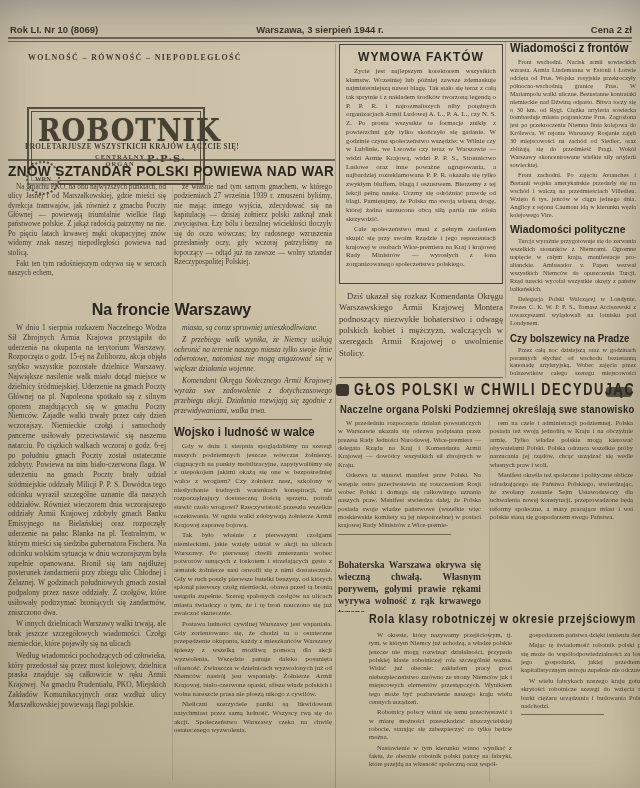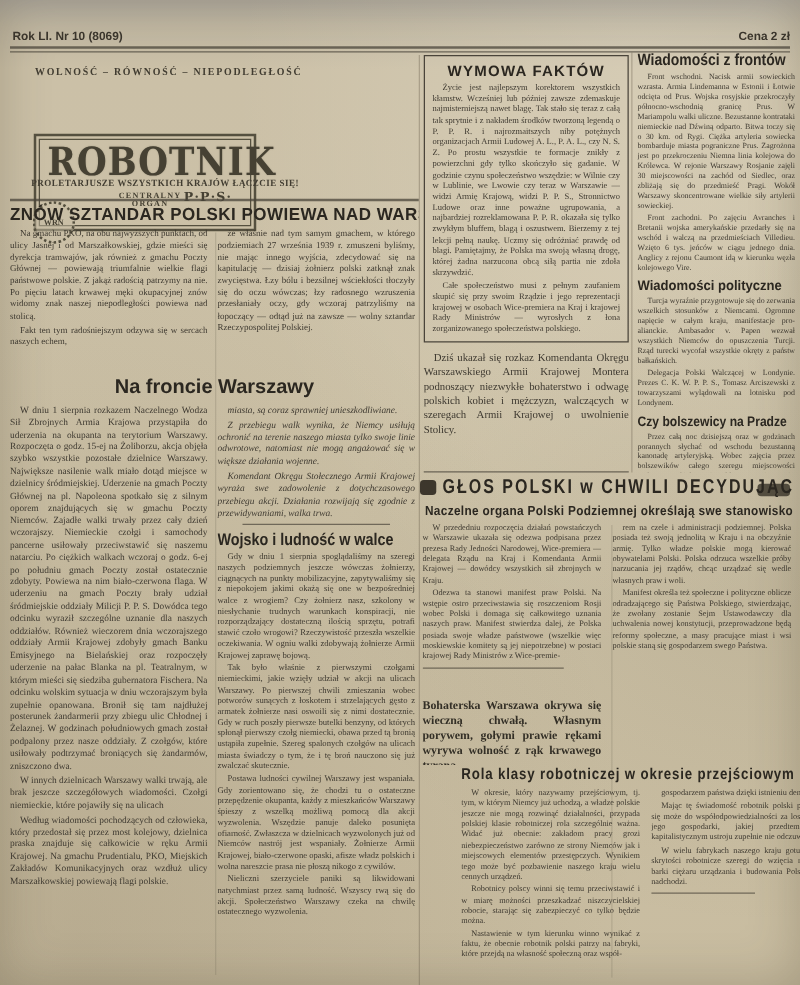--- a/index.html
+++ b/index.html
@@ -42,20 +42,21 @@
   .quote{font-size:9.5px;font-weight:bold;color:#332f26;text-align:justify;line-height:1.28;margin-top:24px;}
   .appeal{font-size:9.5px;color:#332f26;text-align:justify;line-height:1.3;}
   .smudge{position:absolute;background:#241f17;border-radius:3px;opacity:.85;}
 </style>
 </head>
 <body>
 
 <div id="paper">
 
   <div class="abs hdr" style="left:10px;top:24px;">Rok LI.   Nr 10 (8069)</div>
+  <div class="abs hdr" style="left:0;top:24px;width:640px;text-align:center;">Warszawa, 3 sierpień 1944 r.</div>
   <div class="abs hdr" style="right:8px;top:24px;">Cena 2 zł</div>
   <div class="hr" style="left:8px;top:37px;width:624px;height:2px;"></div>
   <div class="hr" style="left:8px;top:41px;width:624px;"></div>
 
   <div class="abs motto" style="left:28px;top:52px;font-size:8.5px;letter-spacing:1.5px;transform:scaleX(0.93);">WOLNOŚĆ  –  RÓWNOŚĆ  –  NIEPODLEGŁOŚĆ</div>
   <div class="abs logo-box" style="left:27px;top:66px;width:174px;height:74px;">
     <div class="logo-inner"></div>
     <div class="abs logo-title" style="left:9px;top:3px;">ROBOTNIK</div>
     <div class="abs" style="left:66px;top:44px;">
       <div class="org-small">CENTRALNY</div>
@@ -102,21 +103,21 @@
           <p>Gdy w dniu 1 sierpnia spoglądaliśmy na szeregi naszych podziemnych jeszcze wówczas żołnierzy, ciągnących na punkty mobilizacyjne, zapytywaliśmy się z niepokojem jakimi okażą się one w bezpośredniej walce z wrogiem? Czy żołnierz nasz, szkolony w niesłychanie trudnych warunkach konspiracji, nie rozporządzający dostateczną ilością sprzętu, potrafi stawić czoło wrogowi? Rzeczywistość przeszła wszelkie oczekiwania. W ogniu walki zdobywają żołnierze Armii Krajowej zaprawę bojową.</p>
           <p>Tak było właśnie z pierwszymi czołgami niemieckimi, jakie wzięły udział w akcji na ulicach Warszawy. Po pierwszej chwili zmieszania wobec potworów sunących z łoskotem i strzelających gęsto z armatek żołnierze nasi oswoili się z nimi dostatecznie. Gdy w ruch poszły pierwsze butelki benzyny, od których spłonął pierwszy czołg niemiecki, obawa przed tą bronią ustąpiła zupełnie. Szereg spalonych czołgów na ulicach miasta świadczy o tym, że i tę broń nauczono się już zwalczać skutecznie.</p>
           <p>Postawa ludności cywilnej Warszawy jest wspaniała. Gdy zorientowano się, że chodzi tu o ostateczne przepędzenie okupanta, każdy z mieszkańców Warszawy śpieszy z wszelką możliwą pomocą dla akcji wyzwolenia. Wszędzie panuje daleko posunięta ofiarność. Zwłaszcza w dzielnicach wyzwolonych już od Niemców nastrój jest wspaniały. Żołnierze Armii Krajowej, biało-czerwone opaski, afisze władz polskich i wolna nareszcie prasa nie płoszą nikogo z cywilów.</p>
           <p>Nieliczni szerzyciele paniki są likwidowani natychmiast przez samą ludność. Wszyscy rwą się do akcji. Społeczeństwo Warszawy czeka na chwilę ostatecznego wyzwolenia.</p>
         </div>
       </div>
     </div>
   </div>
 
   <div class="abs" style="left:339px;top:44px;width:164px;">
-    <div class="wbox" style="padding:5px 6px 2px 6px;">
+    <div class="wbox" style="padding:5px 6px 12px 6px;">
       <div class="h-sans" style="font-size:12px;letter-spacing:1px;text-align:center;transform:none;margin-bottom:3px;">WYMOWA FAKTÓW</div>
       <div class="bt" style="font-size:6.8px;line-height:1.28;">
         <p>Życie jest najlepszym korektorem wszystkich kłamstw. Wcześniej lub później zawsze zdemaskuje najmisterniejszą nawet blagę. Tak stało się teraz z całą tak sprytnie i z nakładem środków tworzoną legendą o P. P. R. i najrozmaitszych niby potężnych organizacjach Armii Ludowej A. L., P. A. L., czy N. S. Z. Po prostu wszystkie te formacje znikły z powierzchni gdy tylko skończyło się gadanie. W godzinie czynu społeczeństwo wszędzie: w Wilnie czy w Lublinie, we Lwowie czy teraz w Warszawie — widzi Armię Krajową, widzi P. P. S., Stronnictwo Ludowe oraz inne poważne ugrupowania, a najbardziej rozreklamowana P. P. R. okazała się tylko zwykłym bluffem, blagą i oszustwem. Bierzemy z tej lekcji pełną naukę. Uczmy się odróżniać prawdę od blagi. Pamiętajmy, że Polska ma swoją własną drogę, której żadna narzucona obcą siłą partia nie zdoła skrzywdzić.</p>
         <p>Całe społeczeństwo musi z pełnym zaufaniem skupić się przy swoim Rządzie i jego reprezentacji krajowej w osobach Wice-premiera na Kraj i krajowej Rady Ministrów — wyrosłych z łona zorganizowanego społeczeństwa polskiego.</p>
       </div>
     </div>
     <div class="bt" style="font-size:8.6px;line-height:1.32;margin-top:7px;">
       <p>Dziś ukazał się rozkaz Komendanta Okręgu Warszawskiego Armii Krajowej Montera podnoszący niezwykłe bohaterstwo i odwagę polskich kobiet i mężczyzn, walczących w szeregach Armii Krajowej o uwolnienie Stolicy.</p>
     </div>
   </div>

